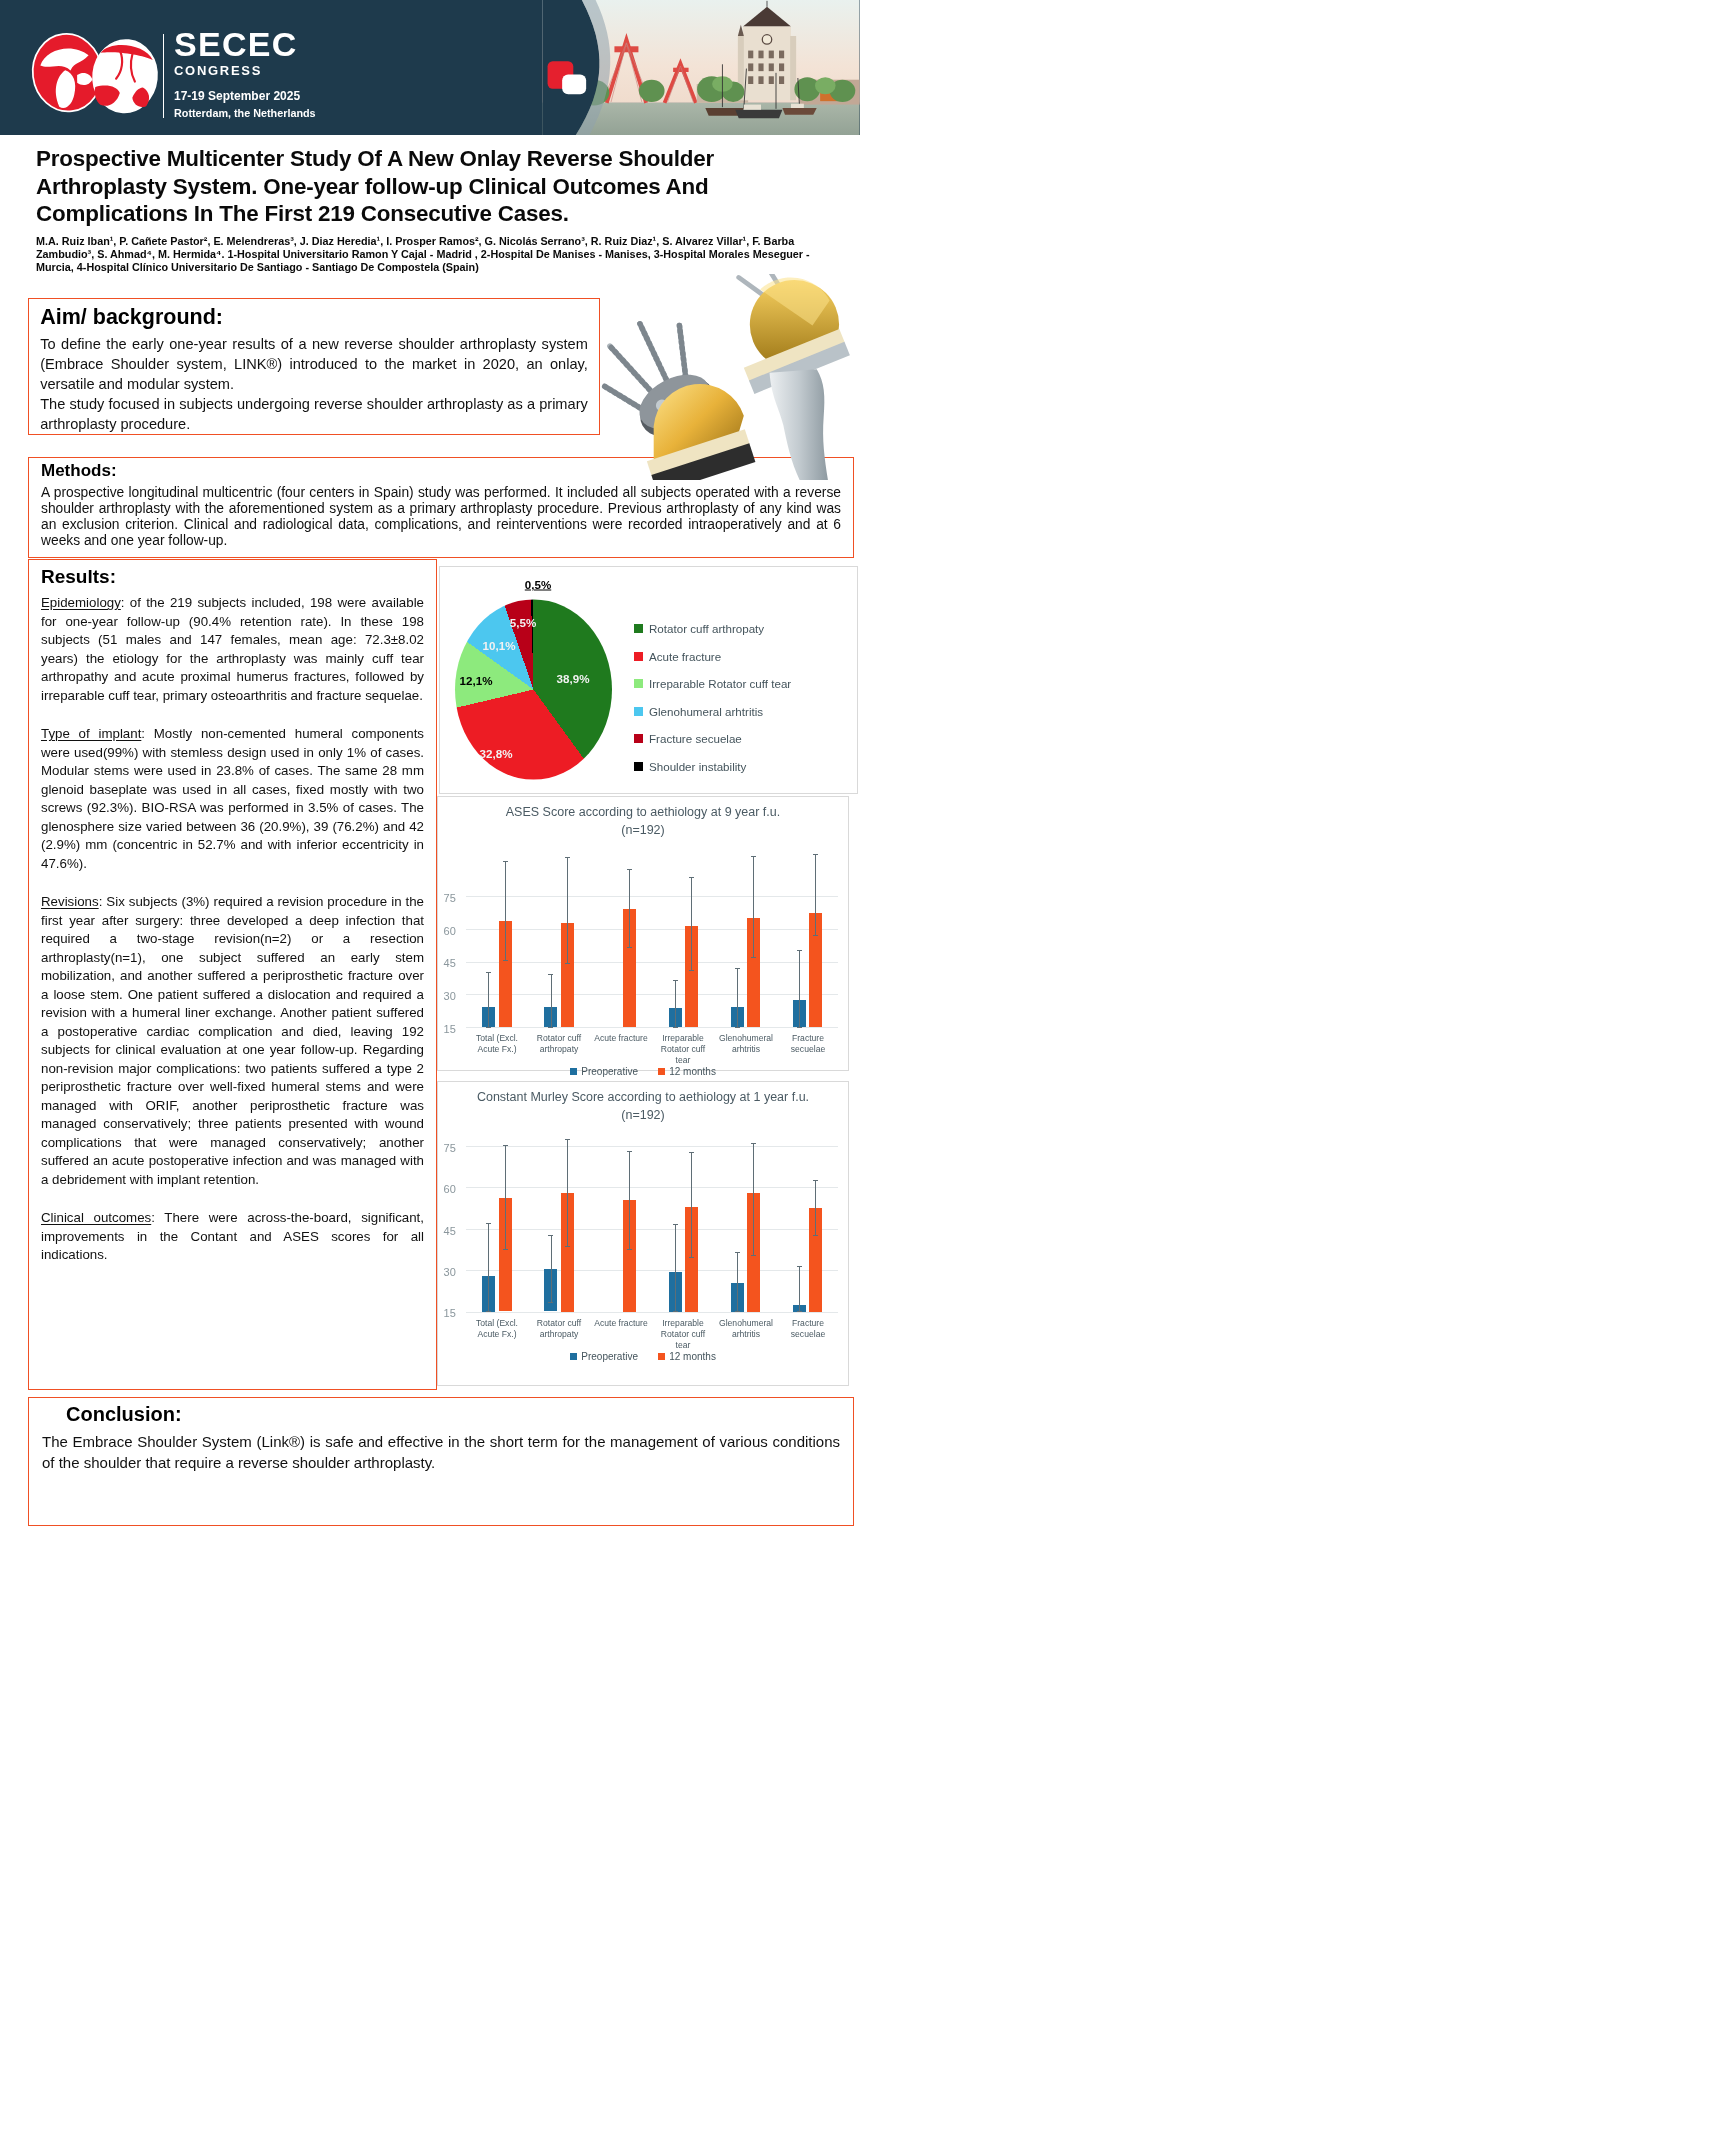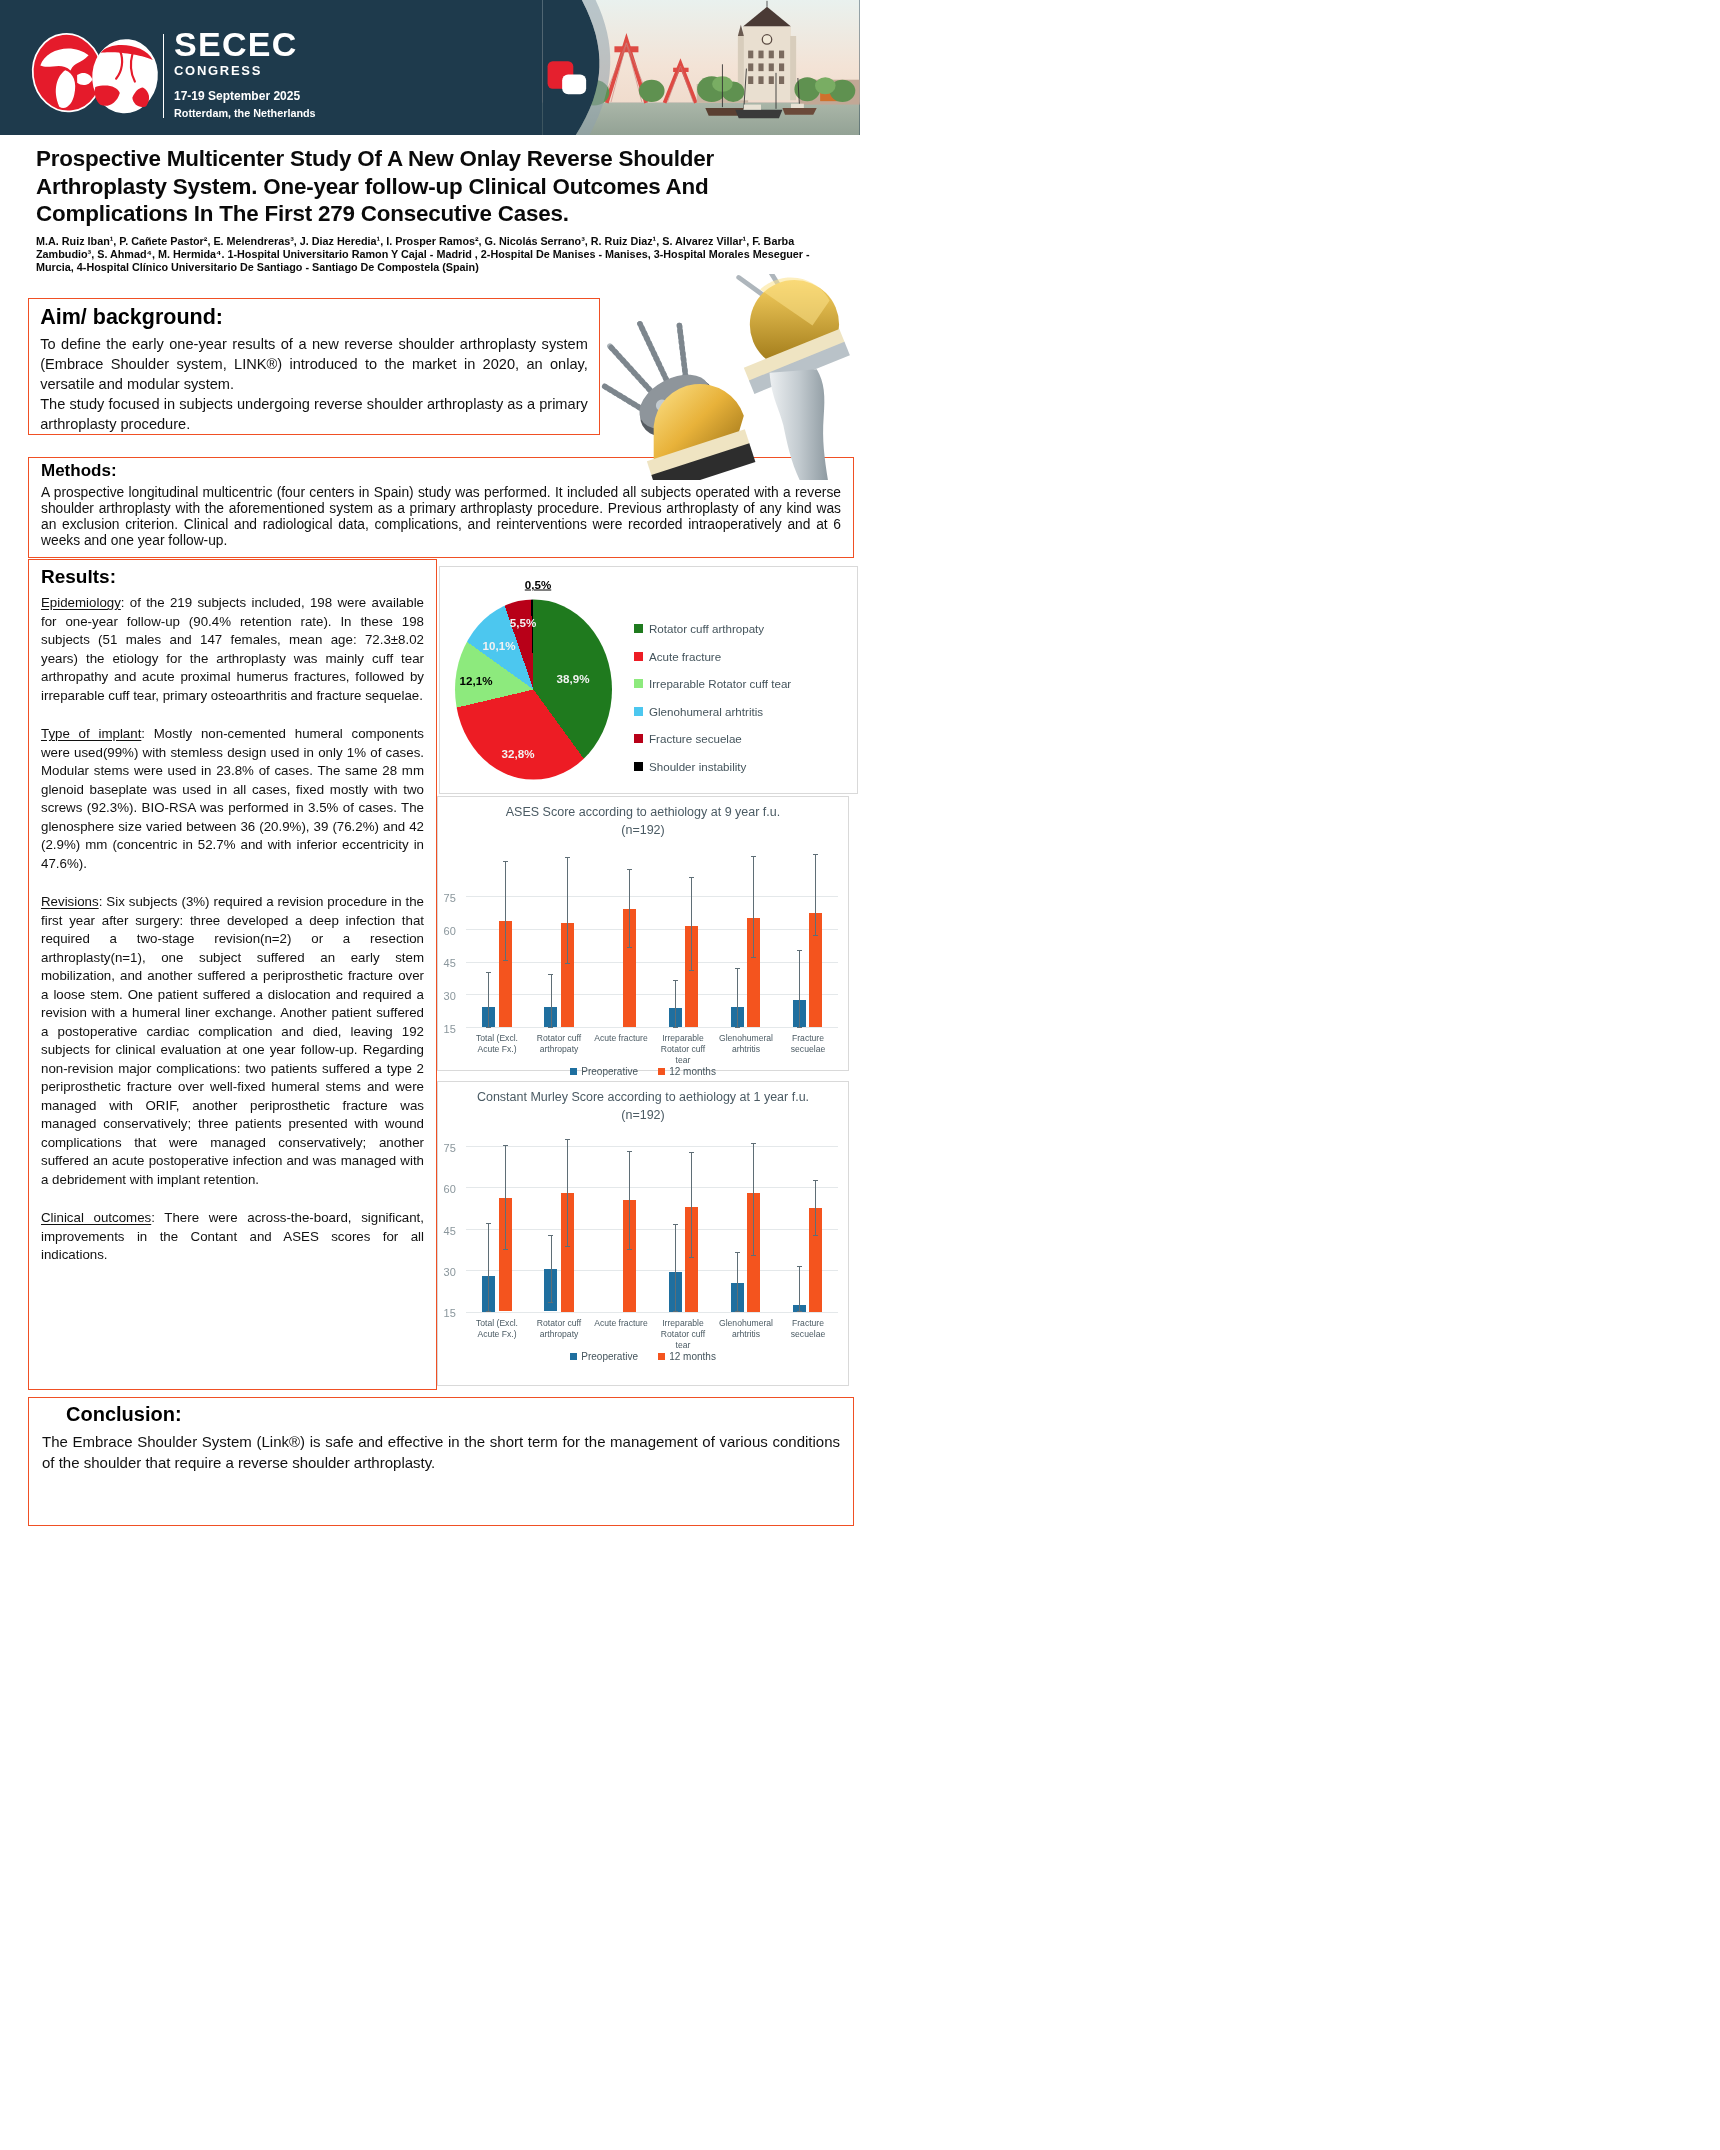--- a/index.html
+++ b/index.html
@@ -184,21 +184,21 @@
       <rect x="470" y="244" width="40" height="12" fill="#e8e2d4"></rect>
       <rect x="580" y="242" width="30" height="10" fill="#e8e2d4"></rect>
 
       <path d="M0,0 L92,0 C150,110 148,205 78,315 L0,315 Z" fill="#1e3a4c"></path>
       <path d="M92,0 C150,110 148,205 78,315 L110,315 C172,200 172,100 124,0 Z" fill="#8fa3ad" opacity="0.55"></path>
       <rect x="12" y="143" width="60" height="64" rx="12" fill="#e5202e"></rect>
       <rect x="46" y="174" width="56" height="46" rx="14" fill="#fff"></rect>
     </svg>
   </div>
 
-  <h1 class="title">Prospective Multicenter Study Of A New Onlay Reverse Shoulder Arthroplasty System. One-year follow-up Clinical Outcomes And Complications In The First 279 Consecutive Cases.</h1>
+  <h1 class="title">Prospective Multicenter Study Of A New Onlay Reverse Shoulder Arthroplasty System. One-year follow-up Clinical Outcomes And Complications In The First 219 Consecutive Cases.</h1>
   <p class="authors">M.A. Ruiz Iban¹, P. Cañete Pastor², E. Melendreras³, J. Diaz Heredia¹, I. Prosper Ramos², G. Nicolás Serrano³, R. Ruiz Diaz¹, S. Alvarez Villar¹, F. Barba Zambudio³, S. Ahmad⁴, M. Hermida⁴. 1-Hospital Universitario Ramon Y Cajal - Madrid , 2-Hospital De Manises - Manises, 3-Hospital Morales Meseguer - Murcia, 4-Hospital Clínico Universitario De Santiago - Santiago De Compostela (Spain)</p>
 
   <section class="box aim-box">
     <h2>Aim/ background:</h2>
     <p>To define the early one-year results of a new reverse shoulder arthroplasty system (Embrace Shoulder system, LINK®) introduced to the market in 2020, an onlay, versatile and modular system.</p>
     <p>The study focused in subjects undergoing reverse shoulder arthroplasty as a primary arthroplasty procedure.</p>
   </section>
 
   <svg class="implant" width="271" height="206" viewBox="0 0 630 480">
     <defs>
@@ -268,21 +268,21 @@
     <h2>Results:</h2>
     <p><span class="lead">Epidemiology</span><span>: of the 219 subjects included, 198 were available for one-year follow-up (90.4% retention rate). In these 198 subjects (51 males and 147 females, mean age: 72.3±8.02 years) the etiology for the arthroplasty was mainly cuff tear arthropathy and acute proximal humerus fractures, followed by irreparable cuff tear, primary osteoarthritis and fracture sequelae.</span></p>
     <p><span class="lead">Type of implant</span><span>: Mostly non-cemented humeral components were used(99%) with stemless design used in only 1% of cases. Modular stems were used in 23.8% of cases. The same 28 mm glenoid baseplate was used in all cases, fixed mostly with two screws (92.3%). BIO-RSA was performed in 3.5% of cases. The glenosphere size varied between 36 (20.9%), 39 (76.2%) and 42 (2.9%) mm (concentric in 52.7% and with inferior eccentricity in 47.6%).</span></p>
     <p><span class="lead">Revisions</span><span>: Six subjects (3%) required a revision procedure in the first year after surgery: three developed a deep infection that required a two-stage revision(n=2) or a resection arthroplasty(n=1), one subject suffered an early stem mobilization, and another suffered a periprosthetic fracture over a loose stem. One patient suffered a dislocation and required a revision with a humeral liner exchange. Another patient suffered a postoperative cardiac complication and died, leaving 192 subjects for clinical evaluation at one year follow-up. Regarding non-revision major complications: two patients suffered a type 2 periprosthetic fracture over well-fixed humeral stems and were managed with ORIF, another periprosthetic fracture was managed conservatively; three patients presented with wound complications that were managed conservatively; another suffered an acute postoperative infection and was managed with a debridement with implant retention.</span></p>
     <p><span class="lead">Clinical outcomes</span><span>: There were across-the-board, significant, improvements in the Contant and ASES scores for all indications.</span></p>
   </section>
 
   <div class="panel pie-panel">
     <div class="pie-ellipse" id="pie" style="background: conic-gradient(rgb(31, 122, 30) 0deg, rgb(31, 122, 30) 140.18deg, rgb(237, 28, 36) 140.18deg, rgb(237, 28, 36) 258.38deg, rgb(141, 234, 125) 258.38deg, rgb(141, 234, 125) 301.98deg, rgb(76, 199, 239) 301.98deg, rgb(76, 199, 239) 338.38deg, rgb(184, 0, 24) 338.38deg, rgb(184, 0, 24) 358.2deg, rgb(0, 0, 0) 358.2deg, rgb(0, 0, 0) 360deg);"></div>
     <div class="pie-label" style="left:133px;top:111px;color:#f2f2f2;">38,9%</div>
-    <div class="pie-label" style="left:78px;top:186px;color:#f2f2f2;">32,8%</div>
+    <div class="pie-label" style="left:56px;top:186px;color:#f2f2f2;">32,8%</div>
     <div class="pie-label" style="left:36px;top:113px;color:#000;">12,1%</div>
     <div class="pie-label" style="left:59px;top:78px;color:#f2f2f2;">10,1%</div>
     <div class="pie-label" style="left:83px;top:55px;color:#f2f2f2;">5,5%</div>
     <div class="pie-label" style="left:98px;top:17px;color:#000;text-decoration:underline;">0,5%</div>
     <div class="pie-legend" id="pie-legend">
         <div class="legend-row">
           <span class="legend-sq" style="background: rgb(31, 122, 30);"></span>
           <span class="legend-txt">Rotator cuff arthropaty</span>
         </div>
         <div class="legend-row">

